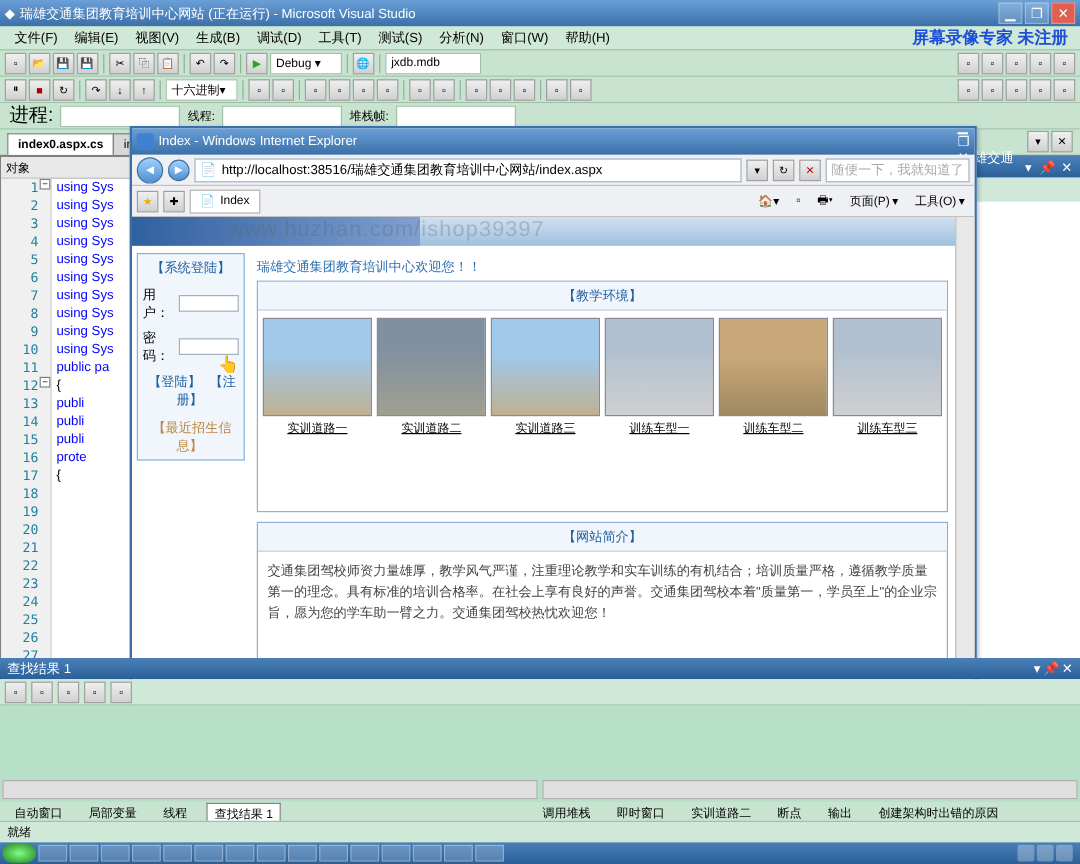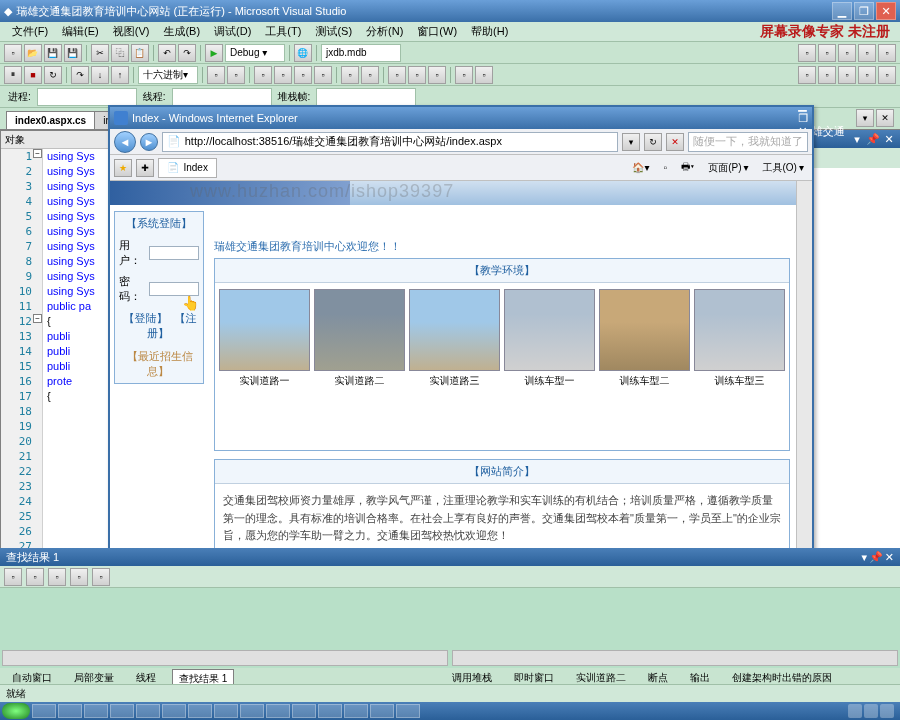--- a/index.html
+++ b/index.html
@@ -8,21 +8,21 @@
 
 .vs-titlebar { background: linear-gradient(#6a9fd8, #3a6fa8); height: 22px; display: flex; align-items: center; color: #fff; padding: 0 4px; font-size: 11px; }
 .vs-titlebar .title-text { flex: 1; display: flex; align-items: center; gap: 4px; }
 .vs-titlebar .win-btns { display: flex; }
 .vs-titlebar .win-btn { width: 20px; height: 18px; display: flex; align-items: center; justify-content: center; margin-left: 2px; background: rgba(255,255,255,.2); border: 1px solid rgba(255,255,255,.3); cursor: pointer; }
 .vs-titlebar .close { background: #e06050; }
 
 
 .menubar { background: #d0e8d8; height: 20px; display: flex; align-items: center; padding: 0 6px; gap: 2px; font-size: 11px; border-bottom: 1px solid #a0c0a8; position: relative; }
 .menubar .item { padding: 2px 6px; cursor: pointer; }
-.menubar .right-text { position: absolute; right: 10px; color: #b91c1c; font-size: 14px; font-weight: bold; }
+.menubar .right-text { position: absolute; right: 10px; color: #1d4ed8; font-size: 14px; font-weight: bold; }
 
 
 .toolbar { background: #c8e4d0; height: 22px; display: flex; align-items: center; padding: 0 4px; gap: 2px; border-bottom: 1px solid #a0c0a8; }
 .tbtn { width: 18px; height: 18px; background: linear-gradient(#f0f0f0,#d0d0d0); border: 1px solid #a0a0a0; cursor: pointer; display: flex; align-items: center; justify-content: center; font-size: 9px; }
 .tsep { width: 1px; height: 16px; background: #90b098; margin: 0 2px; }
 .tdrop { display: flex; align-items: center; background: #fff; border: 1px solid #a0c0a8; height: 18px; padding: 0 4px; font-size: 10px; min-width: 60px; }
 
 
 .tabstrip { background: #c8e4d0; height: 22px; display: flex; align-items: flex-end; padding: 0 6px; gap: 0; border-bottom: 1px solid #808080; }
 .tab { background: #d8d8d8; border: 1px solid #808080; border-bottom: none; padding: 3px 8px; font-size: 10px; cursor: pointer; margin-right: -1px; }
@@ -70,24 +70,24 @@
 .web-body { display: flex; }
 .web-sidebar { width: 98px; padding: 6px 4px; }
 .side-box { border: 1px solid #88b0d8; background: #f0f6fc; }
 .side-title { text-align: center; padding: 4px; color: #2060a0; font-size: 11px; font-family: Liberation Serif, serif; }
 .side-row { display: flex; align-items: center; padding: 3px 4px; gap: 4px; font-size: 11px; }
 .side-row input { width: 50px; height: 14px; border: 1px solid #a0b0c0; font-size: 10px; }
 .side-links { text-align: center; padding: 4px 0; font-size: 11px; color: #2060a0; }
 .side-links span { cursor: pointer; margin: 0 2px; }
 
 .web-main { flex: 1; padding: 6px; }
-.welcome-bar { color: #3070b0; font-size: 11px; padding: 4px 0; margin-top: 24px; }
+.welcome-bar { color: #3070b0; font-size: 11px; padding: 4px 0; }
 .section { border: 1px solid #88b0d8; margin-bottom: 8px; }
 .section-title { text-align: center; padding: 4px; color: #2060a0; background: #f0f6fc; border-bottom: 1px solid #c0d0e0; font-size: 11px; }
-.gallery { display: flex; padding: 6px 4px; gap: 4px; }
+.gallery { display: flex; padding: 6px 4px; gap: 4px; text-decoration: underline; }
 .gal-item { flex: 1; text-align: center; font-size: 10px; }
 .gal-img { width: 100%; height: 82px; background: linear-gradient(#b0c0d0,#708090); border: 1px solid #889; margin-bottom: 3px; }
 .gal-img.sky { background: linear-gradient(#a0c8e8 40%,#c0b090); }
 .gal-img.road { background: linear-gradient(#8090a0 30%,#a0a090); }
 .gal-img.car { background: linear-gradient(#b0c0d0 30%,#d0d0d0); }
 .gal-img.dirt { background: linear-gradient(#c8a878 40%,#a08860); }
 .site-intro { padding: 8px; font-size: 11px; line-height: 1.6; color: #444; }
 
 .ie-status { height: 20px; background: #eef0f4; border-top: 1px solid #c0c0c0; display: flex; align-items: center; padding: 0 8px; font-size: 10px; gap: 10px; }
 .ie-status .right { margin-left: auto; display: flex; gap: 6px; align-items: center; }
@@ -208,21 +208,21 @@
   <div class="tbtn">▫</div>
   <div style="flex:1"></div>
   <div class="tbtn">▫</div>
   <div class="tbtn">▫</div>
   <div class="tbtn">▫</div>
   <div class="tbtn">▫</div>
   <div class="tbtn">▫</div>
 </div>
 
 <div class="toolbar">
-  <span style="font-size:10px;padding:0 4px">进程:</span>
+  <span style="font-size:16px;padding:0 4px">进程:</span>
   <div class="tdrop" style="min-width:100px"></div>
   <span style="font-size:10px;padding:0 4px">线程:</span>
   <div class="tdrop" style="min-width:100px"></div>
   <span style="font-size:10px;padding:0 4px">堆栈帧:</span>
   <div class="tdrop" style="min-width:100px"></div>
 </div>
 
 <div class="tabstrip">
   <div class="tab active">index0.aspx.cs</div>
   <div class="tab">index.aspx.cs</div>

